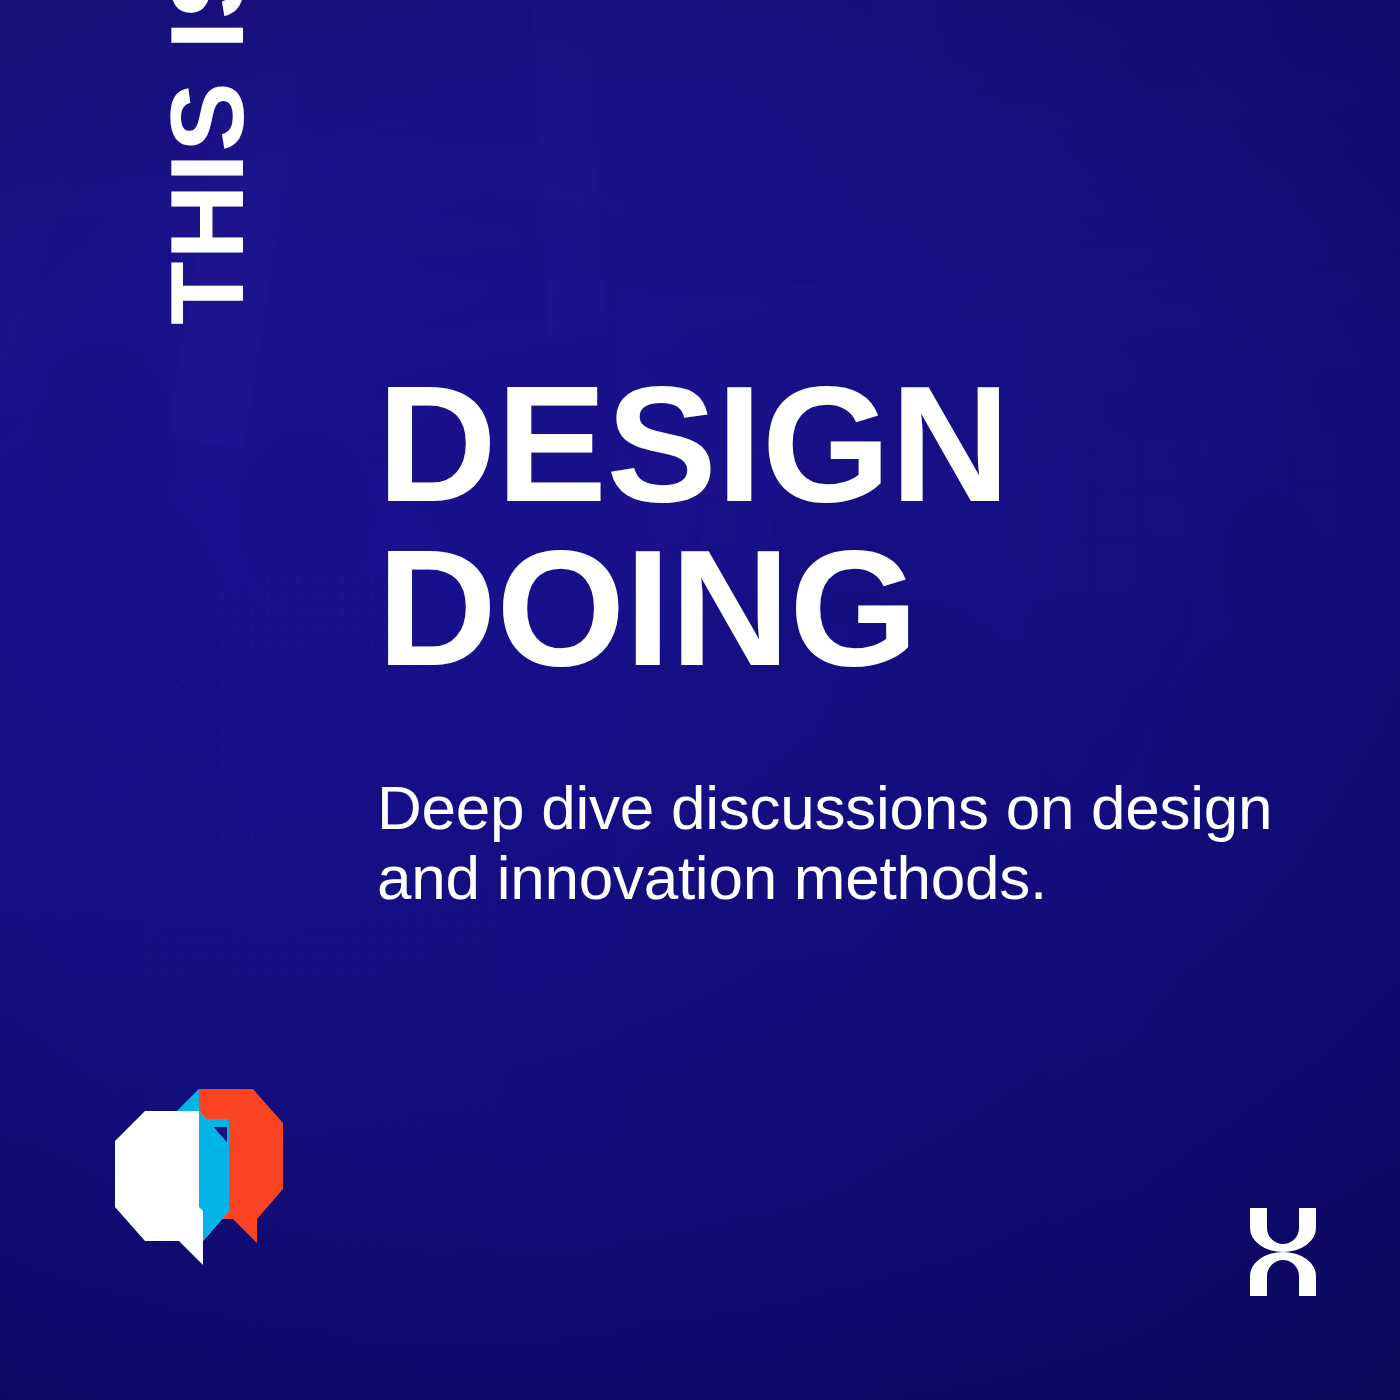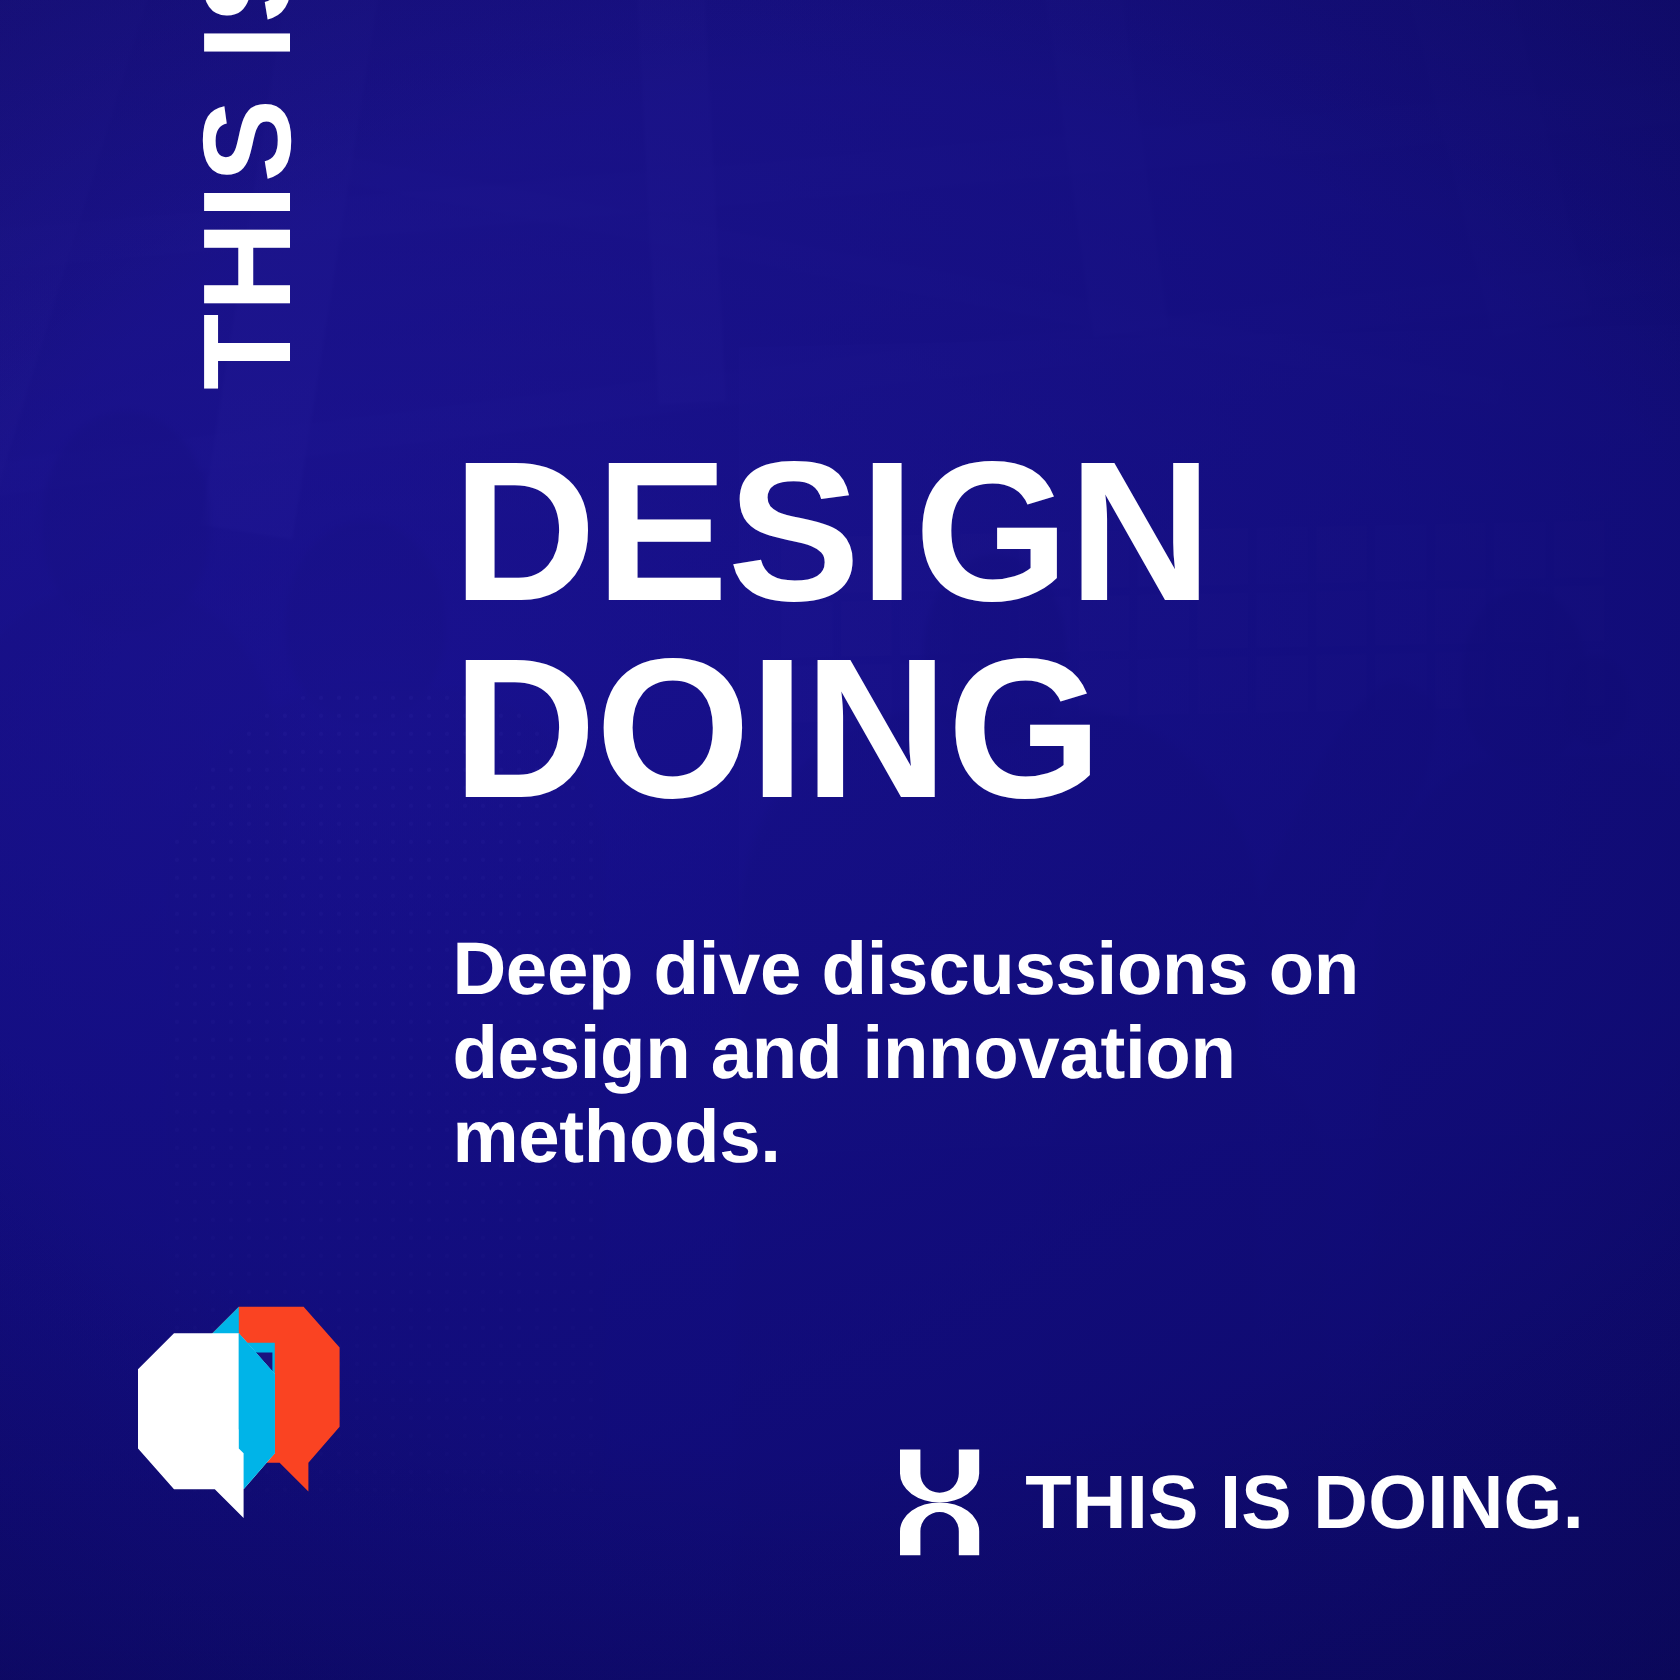--- a/index.html
+++ b/index.html
@@ -231,21 +231,21 @@
   .title-line { display:block; }
 
   
   .subtitle {
     position:absolute;
     left:377px;
     top:773px;
     width:905px;
     color:#ffffff;
     font-size:62px;
-    font-weight:700;
+    font-weight:400;
     line-height:1.13;
     letter-spacing:-.004em;
   }
 
   
   .hcd-logo {
     position:absolute;
     left:101px;
     top:1083px;
     width:196px;
@@ -391,17 +391,16 @@
 
     <div class="doing-lockup">
       <span class="doing-mark">
         <svg viewBox="0 0 74 92" xmlns="http://www.w3.org/2000/svg" aria-hidden="true">
 
           <path d="M4 2 L21 2 L21 22 A16 16 0 0 0 53 22 L53 2 L70 2 L70 22 A33 24 0 0 1 4 22 Z" fill="#ffffff"></path>
 
           <path d="M4 90 L21 90 L21 70 A16 16 0 0 1 53 70 L53 90 L70 90 L70 70 A33 24 0 0 0 4 70 Z" fill="#ffffff"></path>
         </svg>
       </span>
-      <span class="doing-text">THIS IS DOING.</span>
     </div>
 
   </div>
 </div>
 
 </body></html>

